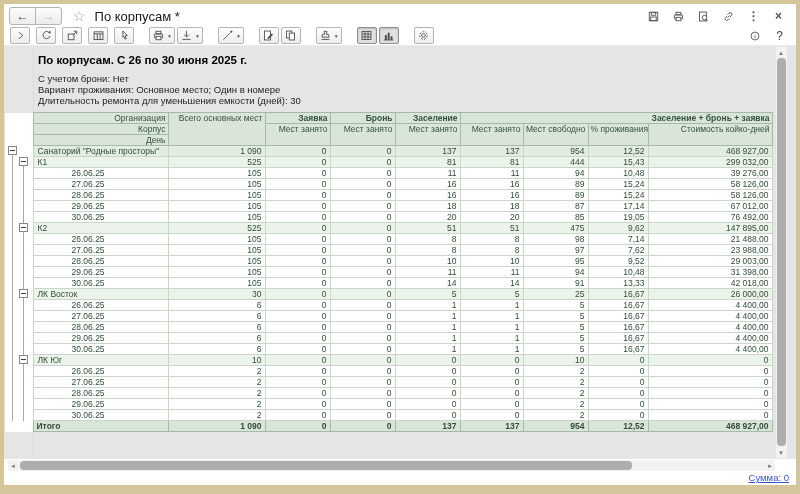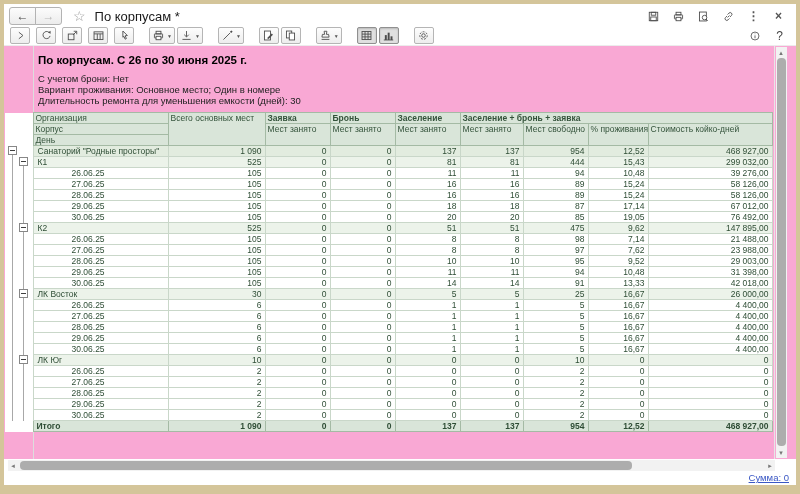--- a/index.html
+++ b/index.html
@@ -38,31 +38,31 @@
   .tb-btn.pressed{background:#e0e0e0; border-color:#909090;
     box-shadow:inset 0 1px 2px rgba(0,0,0,.18);}
   .tb-btn .dd{font-size:5px; color:#555; margin-left:2px;}
   .icon{display:inline-flex;}
   svg{fill:none; stroke:#4d4d4d; stroke-width:1.1;}
   svg .f{fill:#4d4d4d; stroke:none;}
   svg .w{fill:#fff;}
   .tb-right{margin-left:auto; display:flex; align-items:center; gap:15px; padding-right:13px;}
   .help-q{font-size:12px; color:#444;}
   
-  .content{position:absolute; left:0; top:42px; width:792px; height:413px; overflow:hidden; background:#f9a8d4;}
+  .content{position:absolute; left:0; top:42px; width:792px; height:413px; overflow:hidden; background:#e5e5e5;}
   .report{position:absolute; left:0; top:0; width:771px; height:413px; border-right:1px solid #e6e6e6; overflow:hidden;}
   .col-rule{position:absolute; left:29px; top:0; bottom:0; width:1px; background:#dddddd;}
   .rep-title{position:absolute; left:34px; top:8px; font-size:11.5px; font-weight:bold; color:#000;}
   .rep-params{position:absolute; left:34px; top:27px; font-size:9.5px; line-height:11px; color:#222;}
   
   table.grid{position:absolute; left:1px; top:66px; width:767px;
     border-collapse:collapse; table-layout:fixed; font-size:8.5px;}
   .grid th,.grid td{height:10px; line-height:10px; overflow:hidden; white-space:nowrap; padding:0 2px;}
   .grid th{background:#d9e5d9; border:1px solid #a4baa4; font-weight:normal;
-    text-align:left; color:#33523a;}
+    text-align:right; color:#33523a;}
   .grid th.ghead{font-weight:bold;}
   .grid th.vtop{vertical-align:top;}
   .grid td.cell{border:1px solid #c9d7c9; color:#2e4d35; background:#fff;}
   .grid tr.lvl0 td.cell{background:#e2ecdf;}
   .grid tr.lvl1 td.cell{background:#ecf3ea;}
   .grid tr.total td.cell{background:#d9e5d9; font-weight:bold; border-color:#a4baa4;}
   .grid td.num{text-align:right; padding:0 3px;}
   .grid td.lab{padding-left:4px;}
   .grid tr.lvl1 td.lab{padding-left:4px;margin-left:12px;}
   .grid tr.lvl2 td.lab{padding-left:38px;}

